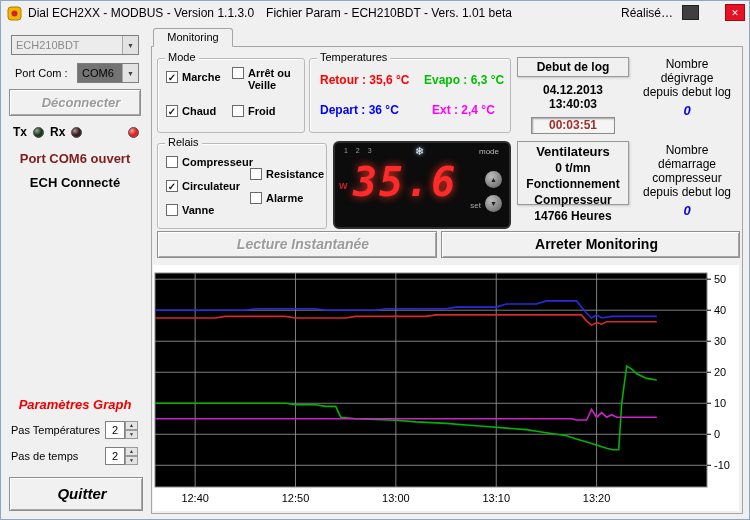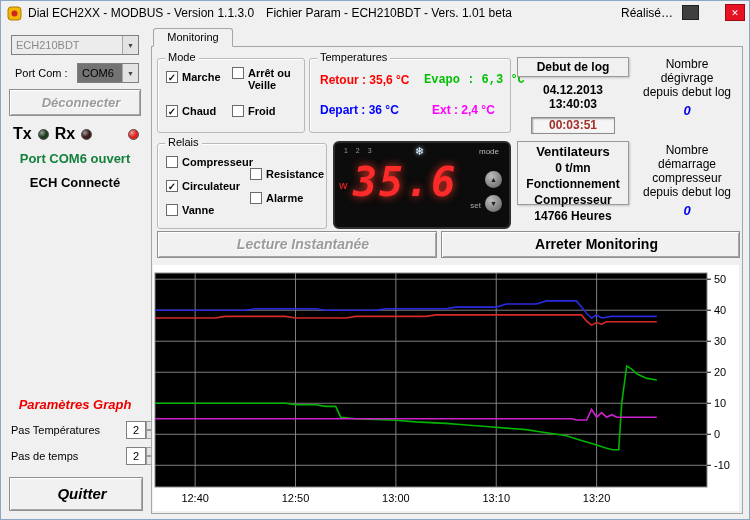--- a/index.html
+++ b/index.html
@@ -34,28 +34,28 @@
   .gtitle { position:absolute; top:-8px; left:7px; background:#f0f0f0; padding:0 3px; font-size:11px; }
 
   .cb { position:absolute; display:flex; gap:4px; align-items:flex-start; font-size:11px; font-weight:bold; cursor:pointer; }
   .cb .box { width:12px; height:12px; background:#fff; border:1px solid #6a6a6a; flex:none;
              font-size:10px; line-height:11px; text-align:center; color:#111; }
   .cb .mark { visibility:hidden; }
   .cb .mark.checked { visibility:visible; }
   .cb .lbl { line-height:12px; }
 
   .txrx { position:absolute; left:12px; top:124px; width:126px; display:flex; align-items:center;
-          gap:6px; font-weight:bold; font-size:16px; }
+          gap:6px; font-weight:bold; font-size:12px; }
   .led { width:11px; height:11px; border-radius:50%; border:1px solid #555; flex:none;
          background-image: radial-gradient(circle at 32% 30%, rgba(255,255,255,.55), rgba(255,255,255,0) 50%); }
 
   .status { position:absolute; left:0; width:148px; text-align:center; font-weight:bold; font-size:13px; }
 
   .spin { position:absolute; display:flex; align-items:center; font-size:11px; }
-  .spin .slabel { width:115px; }
+  .spin .slabel { width:94px; }
   .spin .num { width:20px; height:18px; background:#fff; border:1px solid #7f7f7f; text-align:center;
                line-height:16px; font-size:11px; }
   .spin .arrows { display:flex; flex-direction:column; width:13px; height:18px; }
   .spin .arrows .sa { flex:1; background:#e3e3e3; border:1px solid #9a9a9a; font-size:5px;
                       line-height:7px; text-align:center; color:#333; cursor:pointer; }
 
   .tab { position:absolute; left:152px; top:27px; width:80px; height:19px; background:#f0f0f0;
          border:1px solid #a5a5a5; border-bottom:1px solid #f0f0f0; border-radius:3px 3px 0 0;
          text-align:center; line-height:17px; font-size:11px; z-index:3; cursor:pointer; }
   .tabpage { position:absolute; left:150px; top:45px; width:592px; height:468px;
@@ -129,21 +129,21 @@
   </div>
 
   <div class="txrx">
     <span>Tx</span>
     <span class="led" style="background-color: rgb(29, 58, 29);"></span>
     <span>Rx</span>
     <span class="led" style="background-color: rgb(58, 29, 29);"></span>
     <span class="led" style="margin-left: auto; background-color: rgb(227, 34, 34);"></span>
   </div>
 
-  <div class="status" style="top: 150px; color: #15803d;">Port COM6 ouvert</div>
+  <div class="status" style="top: 150px; color: #7f1d1d;">Port COM6 ouvert</div>
   <div class="status" style="top: 396px; font-style: italic; color: rgb(238, 0, 0);">Paramètres Graph</div>
 
   <div class="status" style="top:174px">ECH Connecté</div>
 
   <div class="spin" style="left:10px;top:420px">
     <span class="slabel">Pas Températures</span>
     <span class="num">2</span>
     <span class="arrows">
       <span class="sa">▲</span>
       <span class="sa">▼</span>
@@ -179,21 +179,21 @@
     </div>
     <div class="cb" style="left:74px;top:46px">
       <span class="box"><span class="mark">✓</span></span>
       <span class="lbl">Froid</span>
     </div>
   </div>
 
   <div class="group tabpage-el" style="left:308px;top:57px;width:202px;height:75px;z-index:2">
     <span class="gtitle">Temperatures</span>
     <span class="tval" style="left: 10px; top: 14px; color: rgb(255, 0, 0);">Retour :  35,6 °C</span>
-    <span class="tval" style="left: 114px; top: 14px; color: rgb(0, 192, 0); font-family: Liberation Mono, monospace;">Evapo :  6,3 °C</span>
+    <span class="tval" style="left: 114px; top: 14px; color: rgb(0, 192, 0);">Evapo :  6,3 °C</span>
     <span class="tval" style="left: 10px; top: 44px; color: rgb(0, 0, 255);">Depart :  36 °C</span>
     <span class="tval" style="left: 122px; top: 44px; color: rgb(255, 0, 255);">Ext :  2,4 °C</span>
   </div>
 
   <div class="panelbox" style="left:516px;top:56px;width:112px;height:20px;font-weight:bold;text-align:center;line-height:18px;font-size:12px">
     <span>Debut de log</span>
   </div>
   <div class="centered" style="left:516px;top:82px;width:112px">04.12.2013</div>
   <div class="centered" style="left:516px;top:96px;width:112px">13:40:03</div>
   <div class="sunken" style="left:530px;top:116px;width:84px;height:17px">

